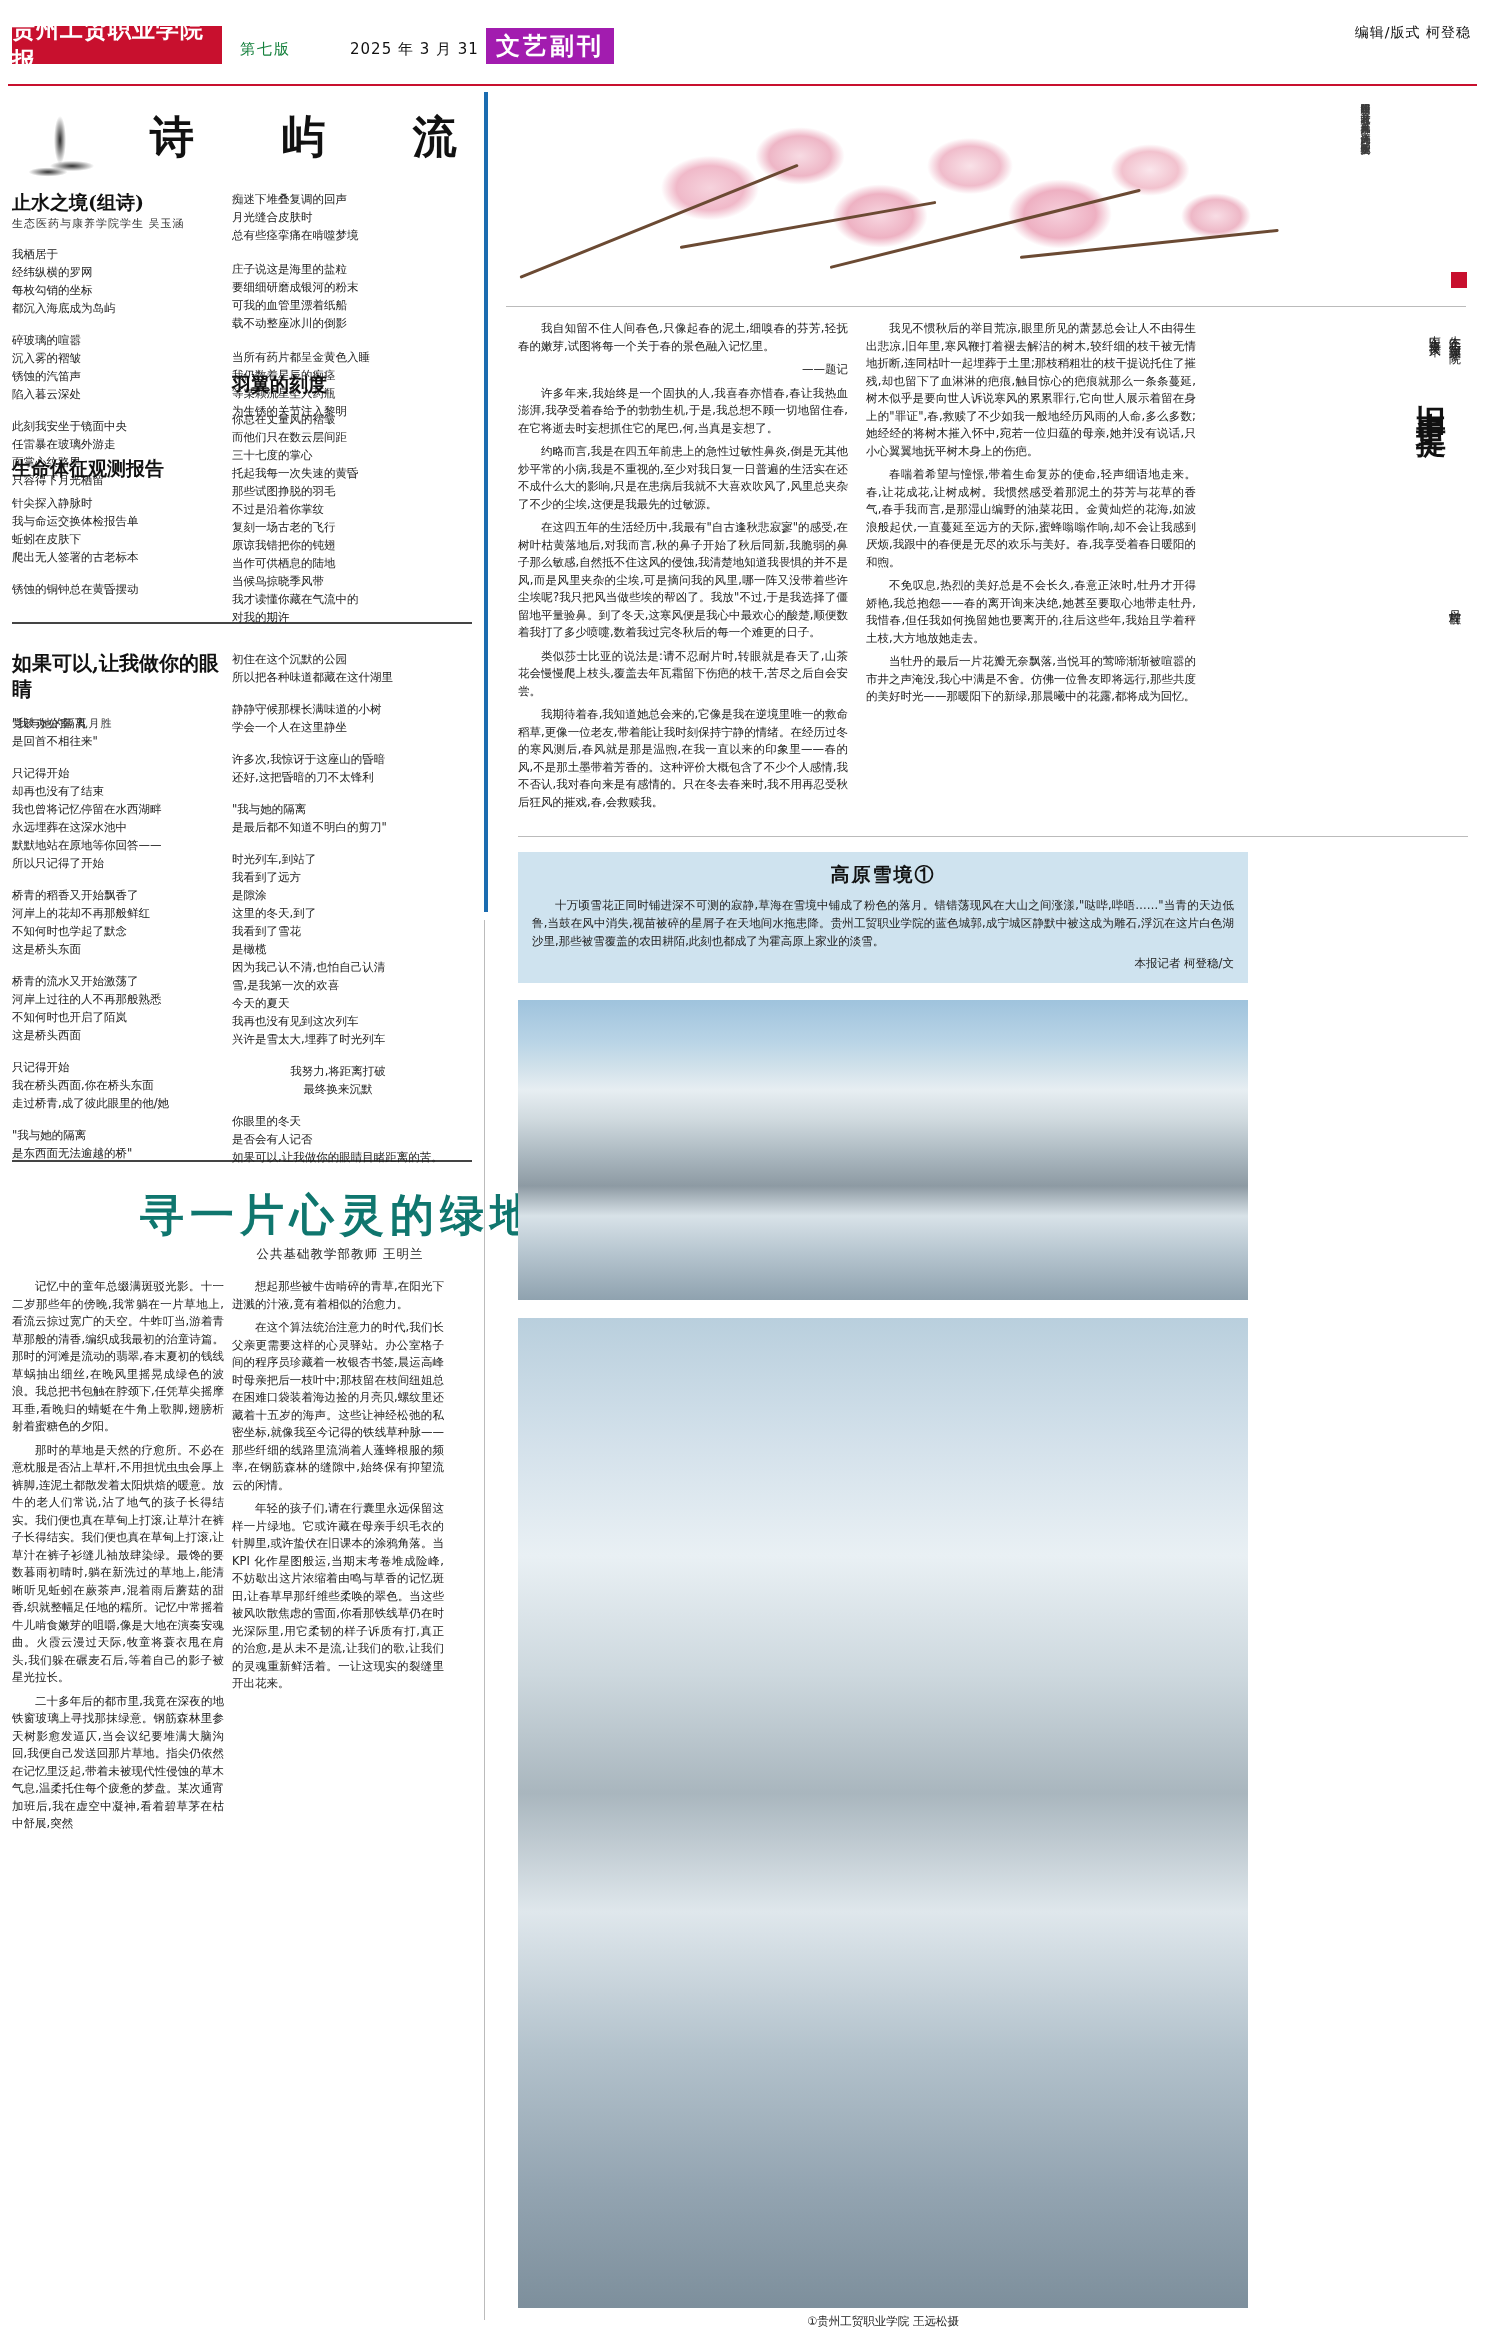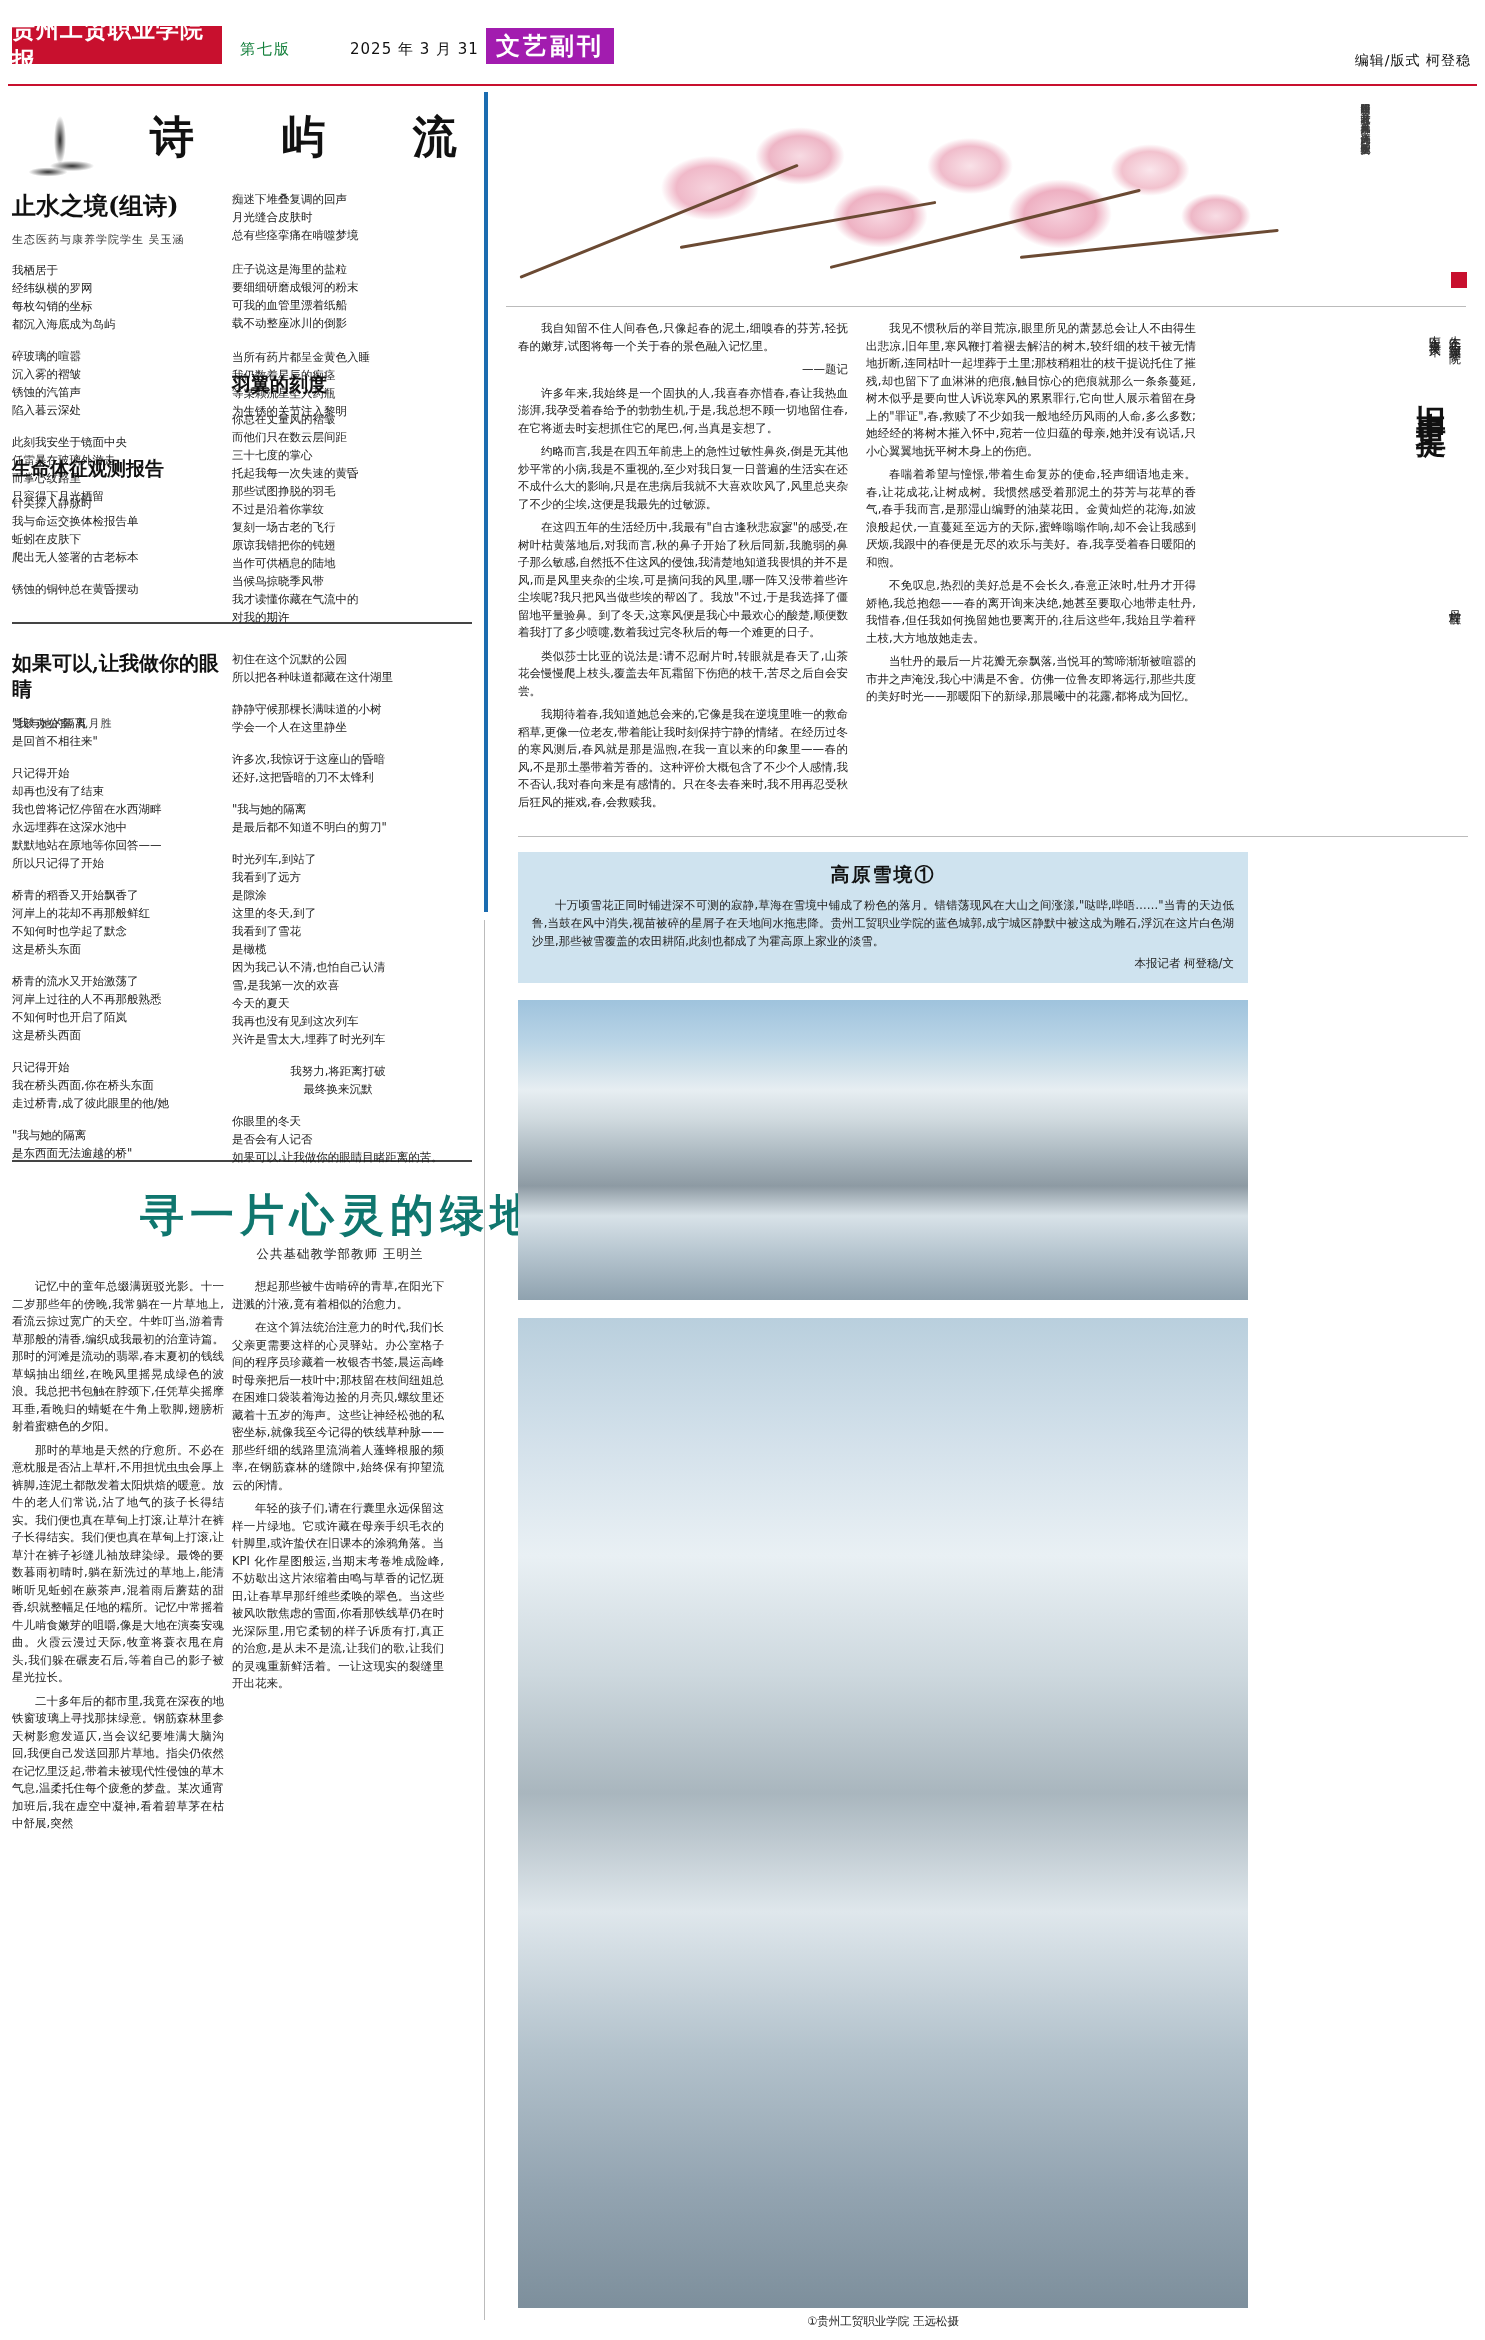--- a/index.html
+++ b/index.html
@@ -9,21 +9,21 @@
   
   .masthead{position:absolute;left:0;top:0;width:1485px;height:86px;}
   .mast-logo{position:absolute;left:12px;top:26px;width:210px;height:38px;background:#c8102e;color:#fff;
       font-family:"DejaVu Serif","Liberation Serif",serif;font-weight:bold;font-size:23px;letter-spacing:1px;
       display:flex;align-items:center;justify-content:center;}
   .mast-issue{position:absolute;left:240px;top:40px;font-size:15px;color:#15803d;letter-spacing:2px;}
   .mast-date{position:absolute;left:350px;top:40px;font-size:15px;color:#111;letter-spacing:1px;}
   .mast-section{position:absolute;left:486px;top:28px;width:128px;height:36px;background:#a21caf;color:#fff;
       font-family:"DejaVu Serif","Liberation Serif",serif;font-size:24px;font-weight:bold;letter-spacing:3px;
       display:flex;align-items:center;justify-content:center;}
-  .mast-editor{position:absolute;right:14px;top:52px;font-size:14px;color:#111;letter-spacing:1px;}
+  .mast-editor{position:absolute;right:14px;top:24px;font-size:14px;color:#111;letter-spacing:1px;}
   .mast-rule{position:absolute;left:8px;top:84px;width:1469px;height:2px;background:#c8102e;}
 
   
   .vrule{position:absolute;background:#bbb;width:1px;}
   .vrule-blue{position:absolute;background:#1b6cb0;width:4px;}
   .hrule{position:absolute;background:#bbb;height:1px;}
   .hrule-dark{position:absolute;background:#444;height:2px;}
 
   
   .L{position:absolute;}
@@ -103,21 +103,21 @@
   <div class="vrule" style="left:484px;top:920px;height:1400px;"></div>
   <div class="hrule-dark" style="left:12px;top:622px;width:460px;"></div>
   <div class="hrule-dark" style="left:12px;top:1160px;width:460px;"></div>
   <div class="hrule" style="left:506px;top:306px;width:960px;"></div>
   <div class="hrule" style="left:518px;top:836px;width:950px;"></div>
 
   <div class="poem-title-img orchid"></div>
   <div class="poem-title">诗 屿 流 光</div>
 
   <div class="L" style="left:12px;top:190px;width:212px;">
-    <div class="h-sub" style="font-size:24px;margin-bottom:10px;">止水之境(组诗)</div>
+    <div class="h-sub" style="font-size:19px;">止水之境(组诗)</div>
     <div class="byline" style="margin-bottom:14px;">生态医药与康养学院学生  吴玉涵</div>
     <div class="verse" style="white-space:pre-line;margin-bottom:14px;">我栖居于
 经纬纵横的罗网
 每枚勾销的坐标
 都沉入海底成为岛屿</div>
     <div class="verse" style="white-space:pre-line;margin-bottom:14px;">碎玻璃的喧嚣
 沉入雾的褶皱
 锈蚀的汽笛声
 陷入暮云深处</div>
     <div class="verse" style="white-space:pre-line;">此刻我安坐于镜面中央

